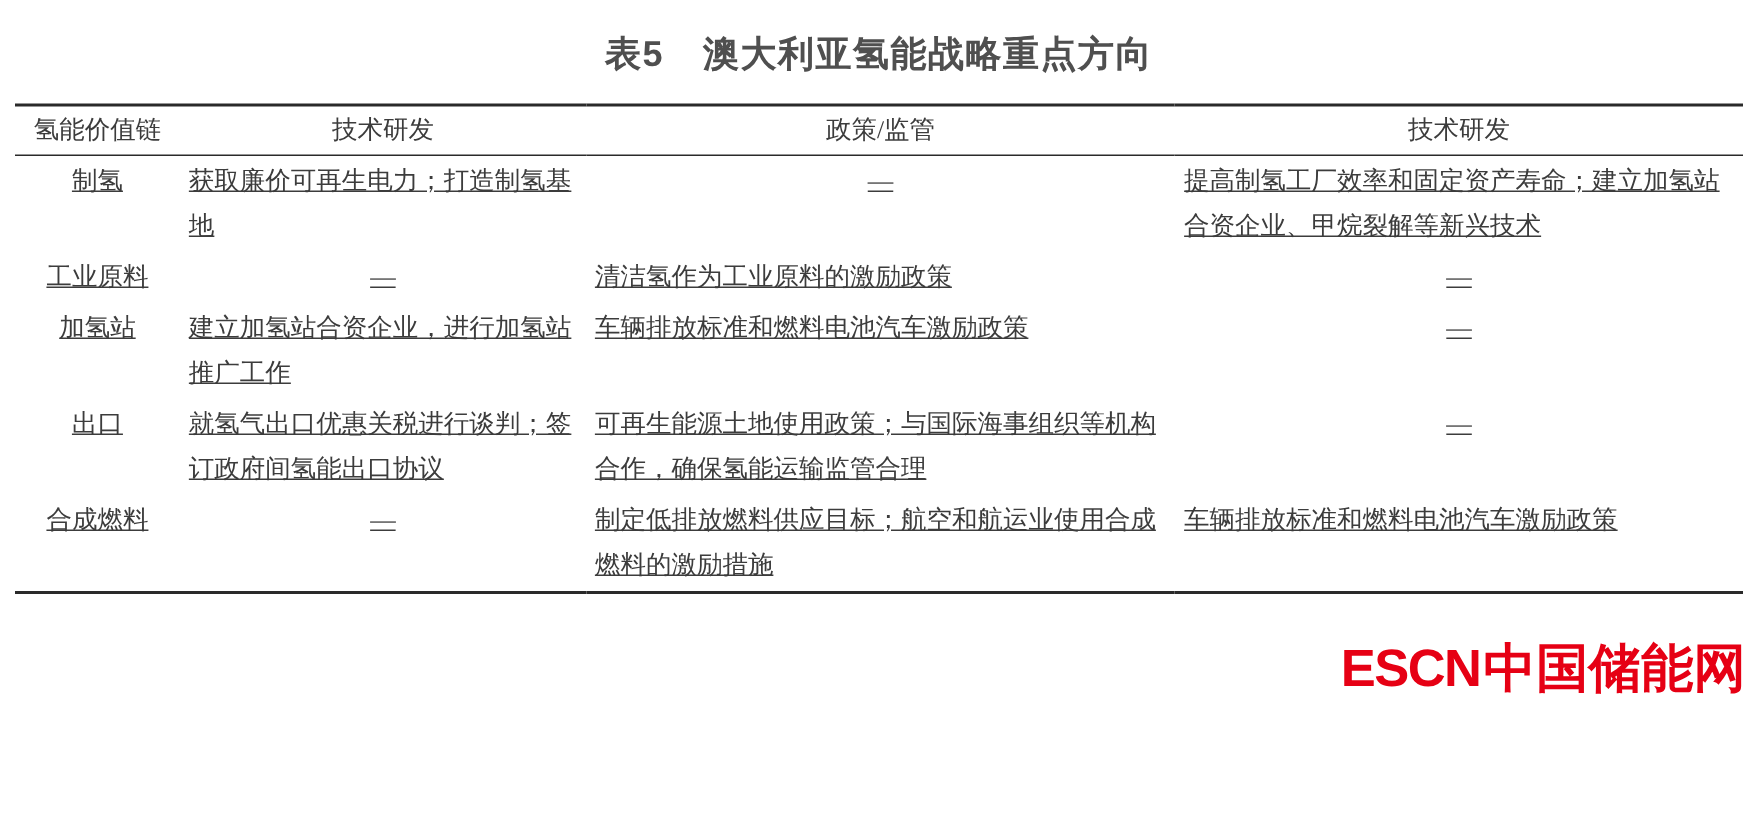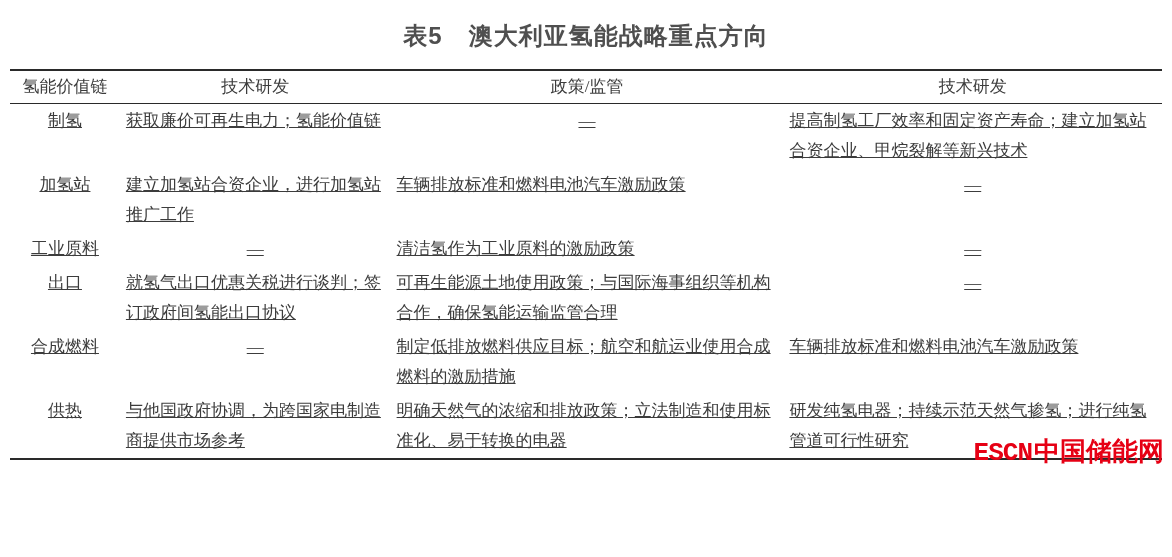--- a/index.html
+++ b/index.html
@@ -49,23 +49,23 @@
   td.col-chain { text-align: center; padding-left: 0; padding-right: 0; }
   td.dash { text-align: center; vertical-align: middle; }
   .col-w1 { width: 108px; }
   .col-w2 { width: 266px; }
   .col-w3 { width: 386px; }
   .col-w4 { width: 372px; }
   .logo {
     position: absolute;
     right: 8px;
     bottom: 4px;
-    font-family: Liberation Mono, monospace;
+    font-family: Liberation Sans, sans-serif;
     font-weight: bold;
-    font-size: 26px;
+    font-size: 35px;
     letter-spacing: 0px;
     white-space: nowrap;
   }
   .logo .en { letter-spacing: -1px; margin-right: 2px; }
 </style>
 </head>
 <body>
 
 <div class="page">
 
@@ -78,54 +78,48 @@
       <tr>
         <th class="col-w1">氢能价值链</th>
         <th class="col-w2">技术研发</th>
         <th class="col-w3">政策/监管</th>
         <th class="col-w4">技术研发</th>
       </tr>
     </thead>
     <tbody>
         <tr>
           <td class="col-chain col-w1">制氢</td>
-          <td class="col-business col-w2">获取廉价可再生电力；氢能价值链</td>
+          <td class="col-business col-w2">获取廉价可再生电力；打造制氢基地</td>
           <td class="col-policy col-w3 dash">—</td>
           <td class="col-tech col-w4">提高制氢工厂效率和固定资产寿命；建立加氢站合资企业、甲烷裂解等新兴技术</td>
+        </tr>
+        <tr>
+          <td class="col-chain col-w1">工业原料</td>
+          <td class="col-business col-w2 dash">—</td>
+          <td class="col-policy col-w3">清洁氢作为工业原料的激励政策</td>
+          <td class="col-tech col-w4 dash">—</td>
         </tr>
         <tr>
           <td class="col-chain col-w1">加氢站</td>
           <td class="col-business col-w2">建立加氢站合资企业，进行加氢站推广工作</td>
           <td class="col-policy col-w3">车辆排放标准和燃料电池汽车激励政策</td>
-          <td class="col-tech col-w4 dash">—</td>
-        </tr>
-        <tr>
-          <td class="col-chain col-w1">工业原料</td>
-          <td class="col-business col-w2 dash">—</td>
-          <td class="col-policy col-w3">清洁氢作为工业原料的激励政策</td>
           <td class="col-tech col-w4 dash">—</td>
         </tr>
         <tr>
           <td class="col-chain col-w1">出口</td>
           <td class="col-business col-w2">就氢气出口优惠关税进行谈判；签订政府间氢能出口协议</td>
           <td class="col-policy col-w3">可再生能源土地使用政策；与国际海事组织等机构合作，确保氢能运输监管合理</td>
           <td class="col-tech col-w4 dash">—</td>
         </tr>
         <tr>
           <td class="col-chain col-w1">合成燃料</td>
           <td class="col-business col-w2 dash">—</td>
           <td class="col-policy col-w3">制定低排放燃料供应目标；航空和航运业使用合成燃料的激励措施</td>
           <td class="col-tech col-w4">车辆排放标准和燃料电池汽车激励政策</td>
         </tr>
-        <tr>
-          <td class="col-chain col-w1">供热</td>
-          <td class="col-business col-w2">与他国政府协调，为跨国家电制造商提供市场参考</td>
-          <td class="col-policy col-w3">明确天然气的浓缩和排放政策；立法制造和使用标准化、易于转换的电器</td>
-          <td class="col-tech col-w4">研发纯氢电器；持续示范天然气掺氢；进行纯氢管道可行性研究</td>
-        </tr>
       </tbody>
   </table>
 
   <div class="logo" style="color: rgb(230, 0, 20);">
     <span class="en">ESCN</span><span>中国储能网</span>
   </div>
 
 </div>
 
 </body></html>

